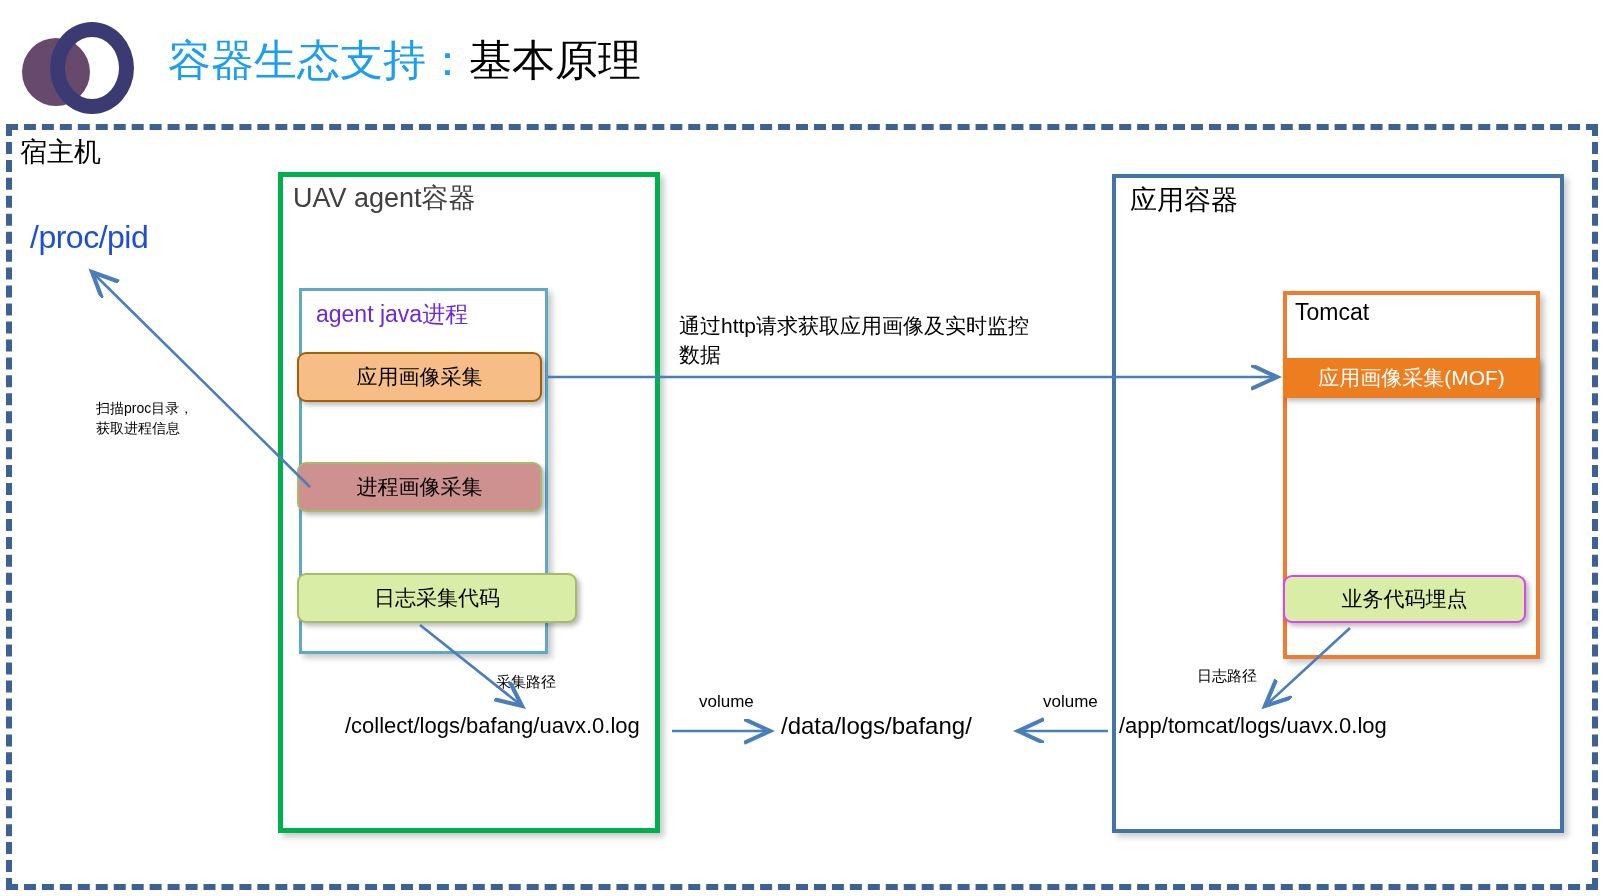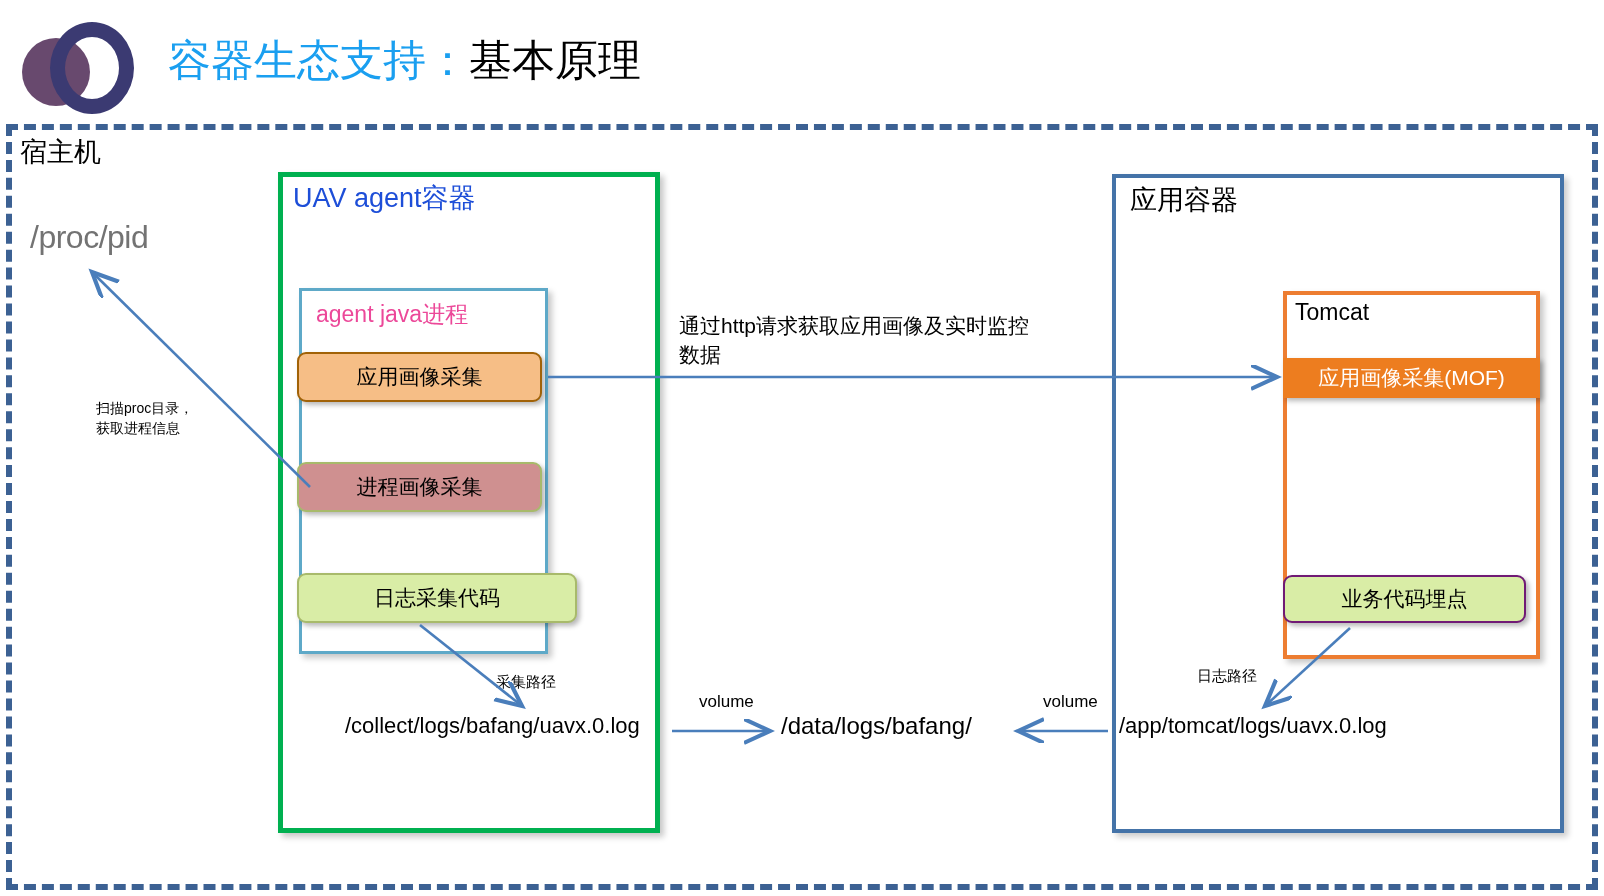--- a/index.html
+++ b/index.html
@@ -137,21 +137,21 @@
     position: absolute;
     left: 20px; top: 134px;
     font-size: 27px;
     color: #000000;
   }
 
   #proc-pid-label {
     position: absolute;
     left: 30px; top: 219px;
     font-size: 32px;
-    color: #737373;
+    color: #1d4ed8;
     letter-spacing: -0.5px;
   }
   #scan-note {
     position: absolute;
     left: 96px; top: 398px;
     font-size: 14px;
     line-height: 20px;
     color: #000000;
     white-space: pre-line;
   }
@@ -163,39 +163,39 @@
     width: 382px; height: 661px;
     border: 5px solid #00b050;
     box-sizing: border-box;
     background: #ffffff;
     box-shadow: 4px 4px 6px rgba(0,0,0,0.22);
   }
   #uav-container-title {
     position: absolute;
     left: 293px; top: 180px;
     font-size: 27px;
-    color: #1d4ed8;
+    color: #404040;
     white-space: nowrap;
   }
 
   
   #agent-java-box {
     position: absolute;
     left: 299px; top: 288px;
     width: 249px; height: 366px;
     border: 3px solid #5ea9c8;
     box-sizing: border-box;
     background: #ffffff;
     box-shadow: 4px 4px 6px rgba(0,0,0,0.22);
   }
   #agent-java-title {
     position: absolute;
     left: 316px; top: 299px;
     font-size: 23px;
-    color: #ec4899;
+    color: #6d28d9;
     white-space: nowrap;
   }
 
   .rbox {
     position: absolute;
     box-sizing: border-box;
     border-radius: 9px;
     display: flex;
     align-items: center;
     justify-content: center;
@@ -276,21 +276,21 @@
     background: #ed7d1f;
     border: none;
     border-radius: 0;
     color: #ffffff;
     font-size: 21px;
   }
   #box-biz-code {
     left: 1283px; top: 575px;
     width: 243px; height: 48px;
     background: #d9eda6;
-    border: 2px solid #701a75;
+    border: 2px solid #d946ef;
   }
 
   #log-path-note {
     position: absolute;
     left: 1197px; top: 667px;
     font-size: 15px;
     color: #000000;
   }
   #app-log-path {
     position: absolute;

